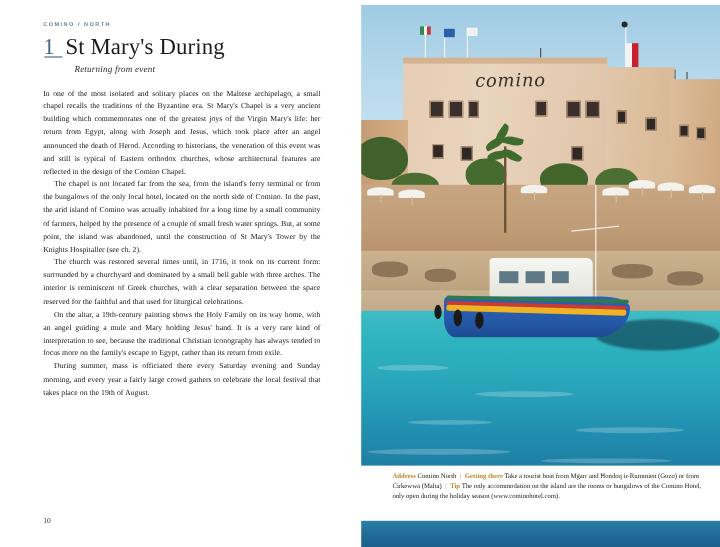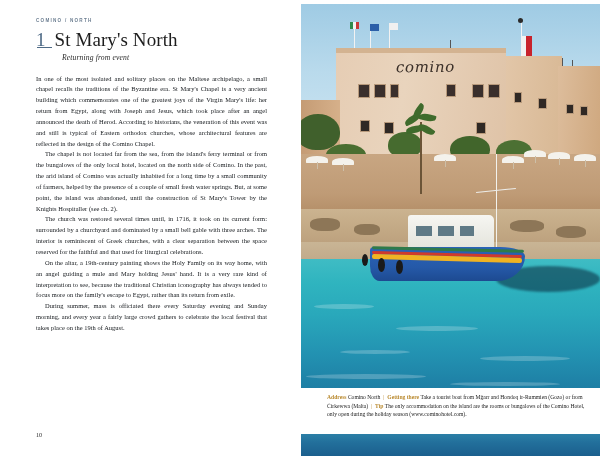--- a/index.html
+++ b/index.html
@@ -392,21 +392,21 @@
 <body>
 
 <div class="spread">
 
   <div class="page-left">
 
     <div class="kicker">COMINO / NORTH</div>
 
     <div class="title-row">
       <span class="chapter-num">1</span>
-      <span class="chapter-title">St Mary's North</span>
+      <span class="chapter-title">St Mary's During</span>
     </div>
 
     <div class="subtitle">Returning from event</div>
 
     <div class="body-text">
       <p>In one of the most isolated and solitary places on the Maltese archipelago, a small chapel recalls the traditions of the Byzantine era. St Mary's Chapel is a very ancient building which commemorates one of the greatest joys of the Virgin Mary's life: her return from Egypt, along with Joseph and Jesus, which took place after an angel announced the death of Herod. According to historians, the veneration of this event was and still is typical of Eastern orthodox churches, whose architectural features are reflected in the design of the Comino Chapel.</p>
       <p>The chapel is not located far from the sea, from the island's ferry terminal or from the bungalows of the only local hotel, located on the north side of Comino. In the past, the arid island of Comino was actually inhabited for a long time by a small community of farmers, helped by the presence of a couple of small fresh water springs. But, at some point, the island was abandoned, until the construction of St Mary's Tower by the Knights Hospitaller (see ch. 2).</p>
       <p>The church was restored several times until, in 1716, it took on its current form: surrounded by a churchyard and dominated by a small bell gable with three arches. The interior is reminiscent of Greek churches, with a clear separation between the space reserved for the faithful and that used for liturgical celebrations.</p>
       <p>On the altar, a 19th-century painting shows the Holy Family on its way home, with an angel guiding a mule and Mary holding Jesus' hand. It is a very rare kind of interpretation to see, because the traditional Christian iconography has always tended to focus more on the family's escape to Egypt, rather than its return from exile.</p>
       <p>During summer, mass is officiated there every Saturday evening and Sunday morning, and every year a fairly large crowd gathers to celebrate the local festival that takes place on the 19th of August.</p>

